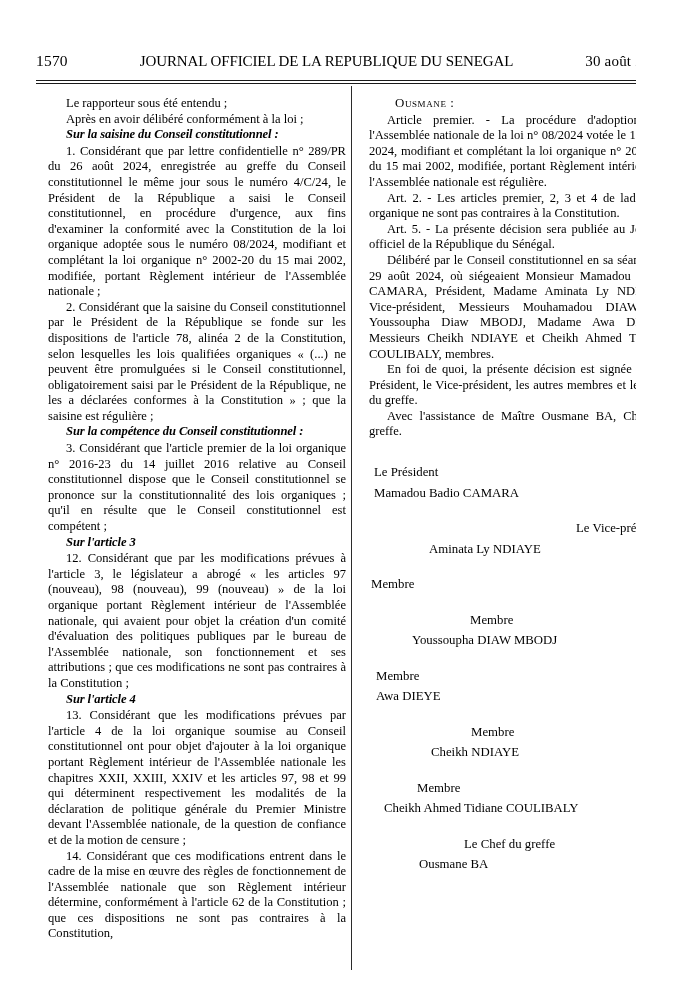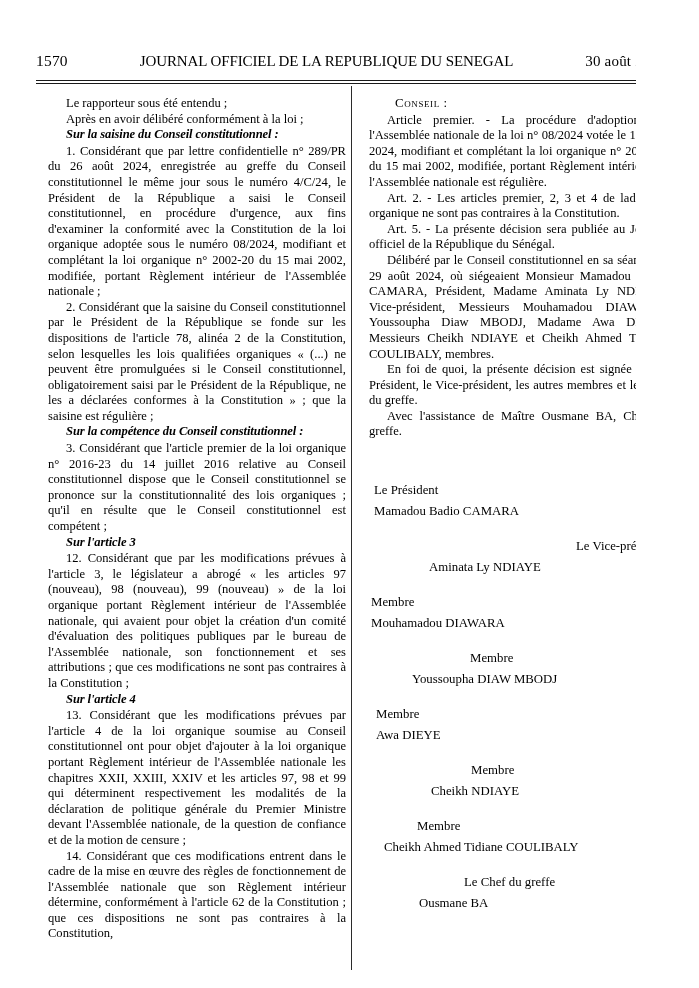--- a/index.html
+++ b/index.html
@@ -119,21 +119,21 @@
   }
 
   
   p.para + p.para,
   p.para + p.subhead,
   p.subhead + p.para,
   p.decide + p.para { margin-top: 0; }
 
   
   .sigblock {
-    margin-top: 40px;
+    margin-top: 22px;
     font-size: 12.8px;
     line-height: 20.5px;
     text-align: left;
   }
   .sig {
     margin-bottom: 15px;
   }
   .sig .role,
   .sig .name {
     display: block;
@@ -180,41 +180,40 @@
       <p class="subhead">Sur la compétence du Conseil constitutionnel :</p>
       <p class="para">3.   Considérant que l'article premier de la loi organique n° 2016-23 du 14 juillet 2016 relative au Conseil constitutionnel dispose que le Conseil constitutionnel se prononce sur la constitutionnalité des lois organiques ; qu'il en résulte que le Conseil constitutionnel est compétent ;</p>
       <p class="subhead">Sur l'article 3</p>
       <p class="para">12. Considérant que par les modifications prévues à l'article 3, le législateur a abrogé « les articles 97 (nouveau), 98 (nouveau), 99 (nouveau) » de la loi organique portant Règlement intérieur de l'Assemblée nationale, qui avaient pour objet la création d'un comité d'évaluation des politiques publiques par le bureau de l'Assemblée nationale, son fonctionnement et ses attributions ; que ces modifications ne sont pas contraires à la Constitution ;</p>
       <p class="subhead">Sur l'article 4</p>
       <p class="para">13. Considérant que les modifications prévues par l'article 4 de la loi organique soumise au Conseil constitutionnel ont pour objet d'ajouter à la loi organique portant Règlement intérieur de l'Assemblée nationale les chapitres XXII, XXIII, XXIV et les articles 97, 98 et 99 qui déterminent respectivement les modalités de la déclaration de politique générale du Premier Ministre devant l'Assemblée nationale, de la question de confiance et de la motion de censure ;</p>
       <p class="para">14. Considérant que ces modifications entrent dans le cadre de la mise en œuvre des règles de fonctionnement de l'Assemblée nationale que son Règlement intérieur détermine, conformément à l'article 62 de la Constitution ; que ces dispositions ne sont pas contraires à la Constitution,</p>
     </div>
 
   <div class="col col-right" id="col-right">
-    <p class="decide">Conseil :</p>
+    <p class="decide">Ousmane :</p>
     <div id="right-paras">
         <p class="para">Article premier. - La procédure d'adoption par l'Assemblée nationale de la loi n° 08/2024 votée le 16 août 2024, modifiant et complétant la loi organique n° 2002-20 du 15 mai 2002, modifiée, portant Règlement intérieur de l'Assemblée nationale est régulière.</p>
         <p class="para">Art. 2. - Les articles premier, 2, 3 et 4 de ladite loi organique ne sont pas contraires à la Constitution.</p>
         <p class="para">Art. 5. - La présente décision sera publiée au Journal officiel de la République du Sénégal.</p>
         <p class="para">Délibéré par le Conseil constitutionnel en sa séance du 29 août 2024, où siégeaient Monsieur Mamadou Badio CAMARA, Président, Madame Aminata Ly NDIAYE, Vice-président, Messieurs Mouhamadou DIAWARA, Youssoupha Diaw MBODJ, Madame Awa DIEYE, Messieurs Cheikh NDIAYE et Cheikh Ahmed Tidiane COULIBALY, membres.</p>
         <p class="para">En foi de quoi, la présente décision est signée par le Président, le Vice-président, les autres membres et le Chef du greffe.</p>
         <p class="para">Avec l'assistance de Maître Ousmane BA, Chef du greffe.</p>
       </div>
     <div class="sigblock" id="sigblock">
         <div class="sig i0">
           <span class="role">Le Président</span>
           <span class="name">Mamadou Badio CAMARA</span>
         </div>
         <div class="sig i1">
           <span class="role">Le Vice-président</span>
           <span class="name">Aminata Ly NDIAYE</span>
         </div>
         <div class="sig i2">
           <span class="role">Membre</span>
-          <span class="name">Mouhamadou DIAWARA</span>
         </div>
         <div class="sig i3">
           <span class="role">Membre</span>
           <span class="name">Youssoupha DIAW MBODJ</span>
         </div>
         <div class="sig i4">
           <span class="role">Membre</span>
           <span class="name">Awa DIEYE</span>
         </div>
         <div class="sig i5">

